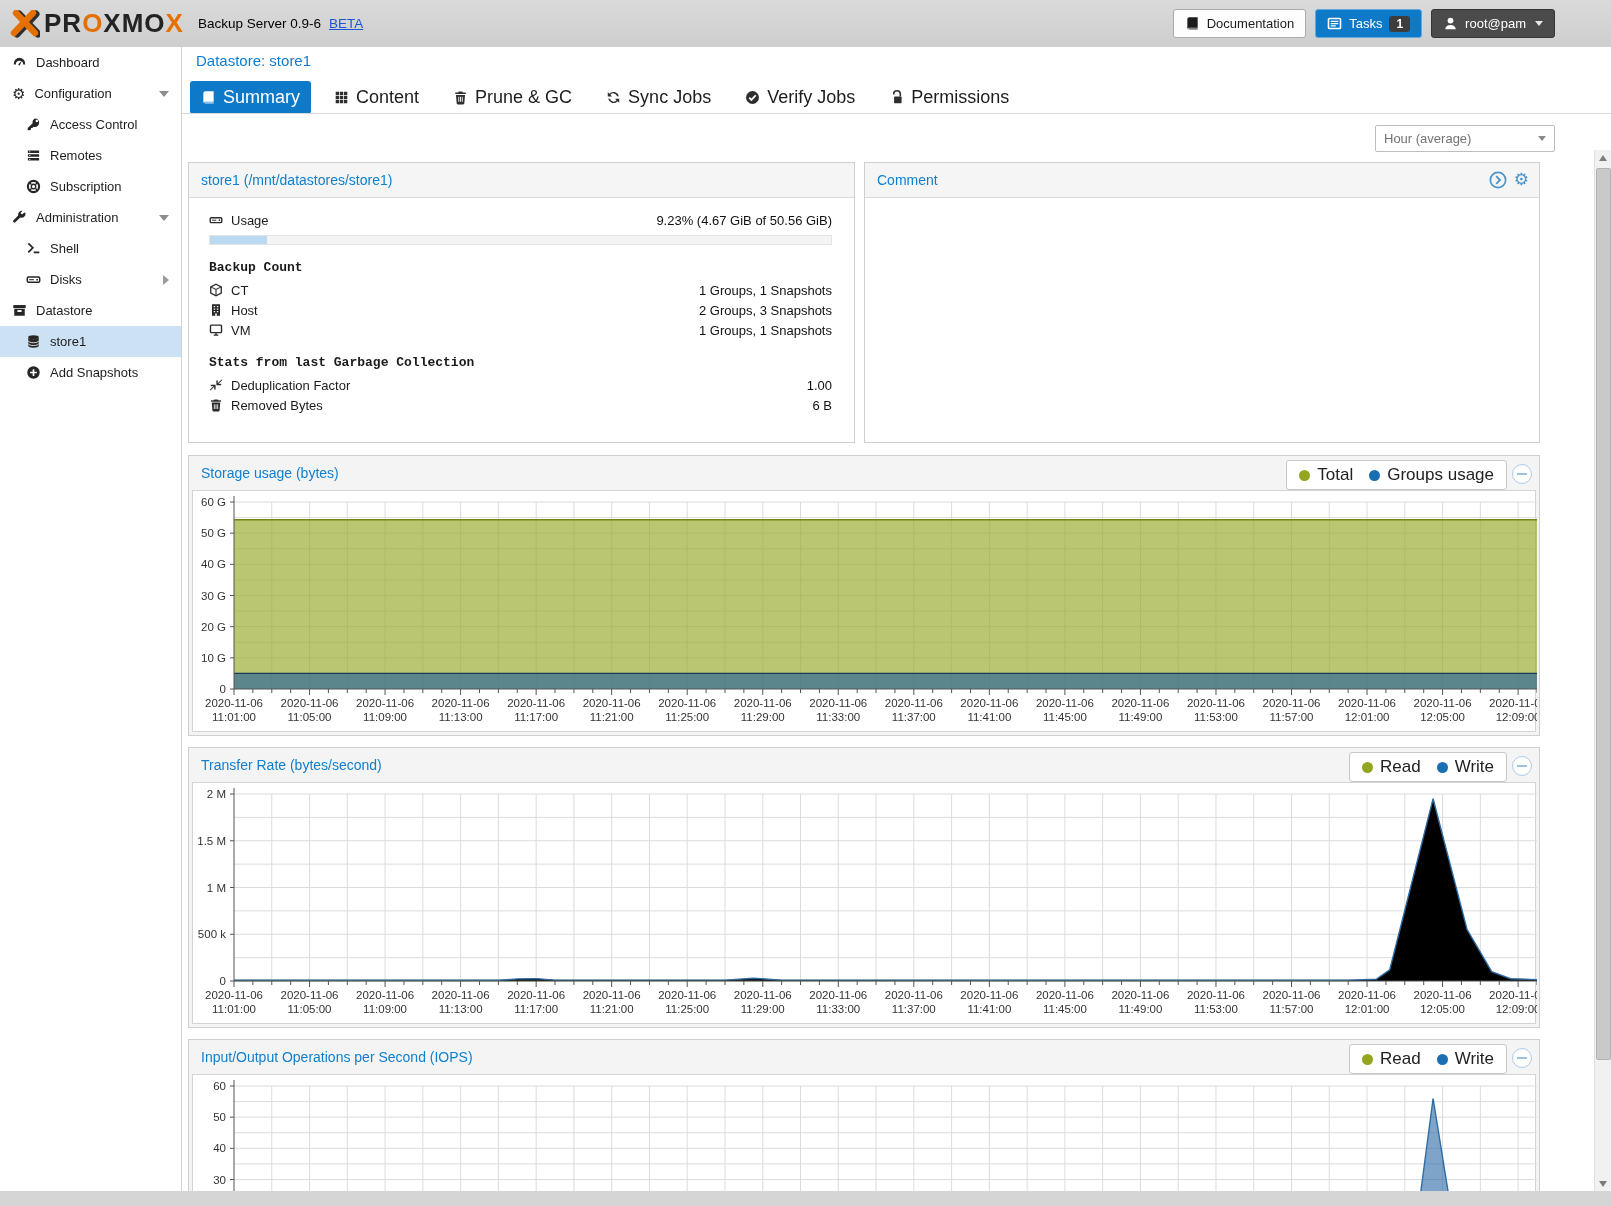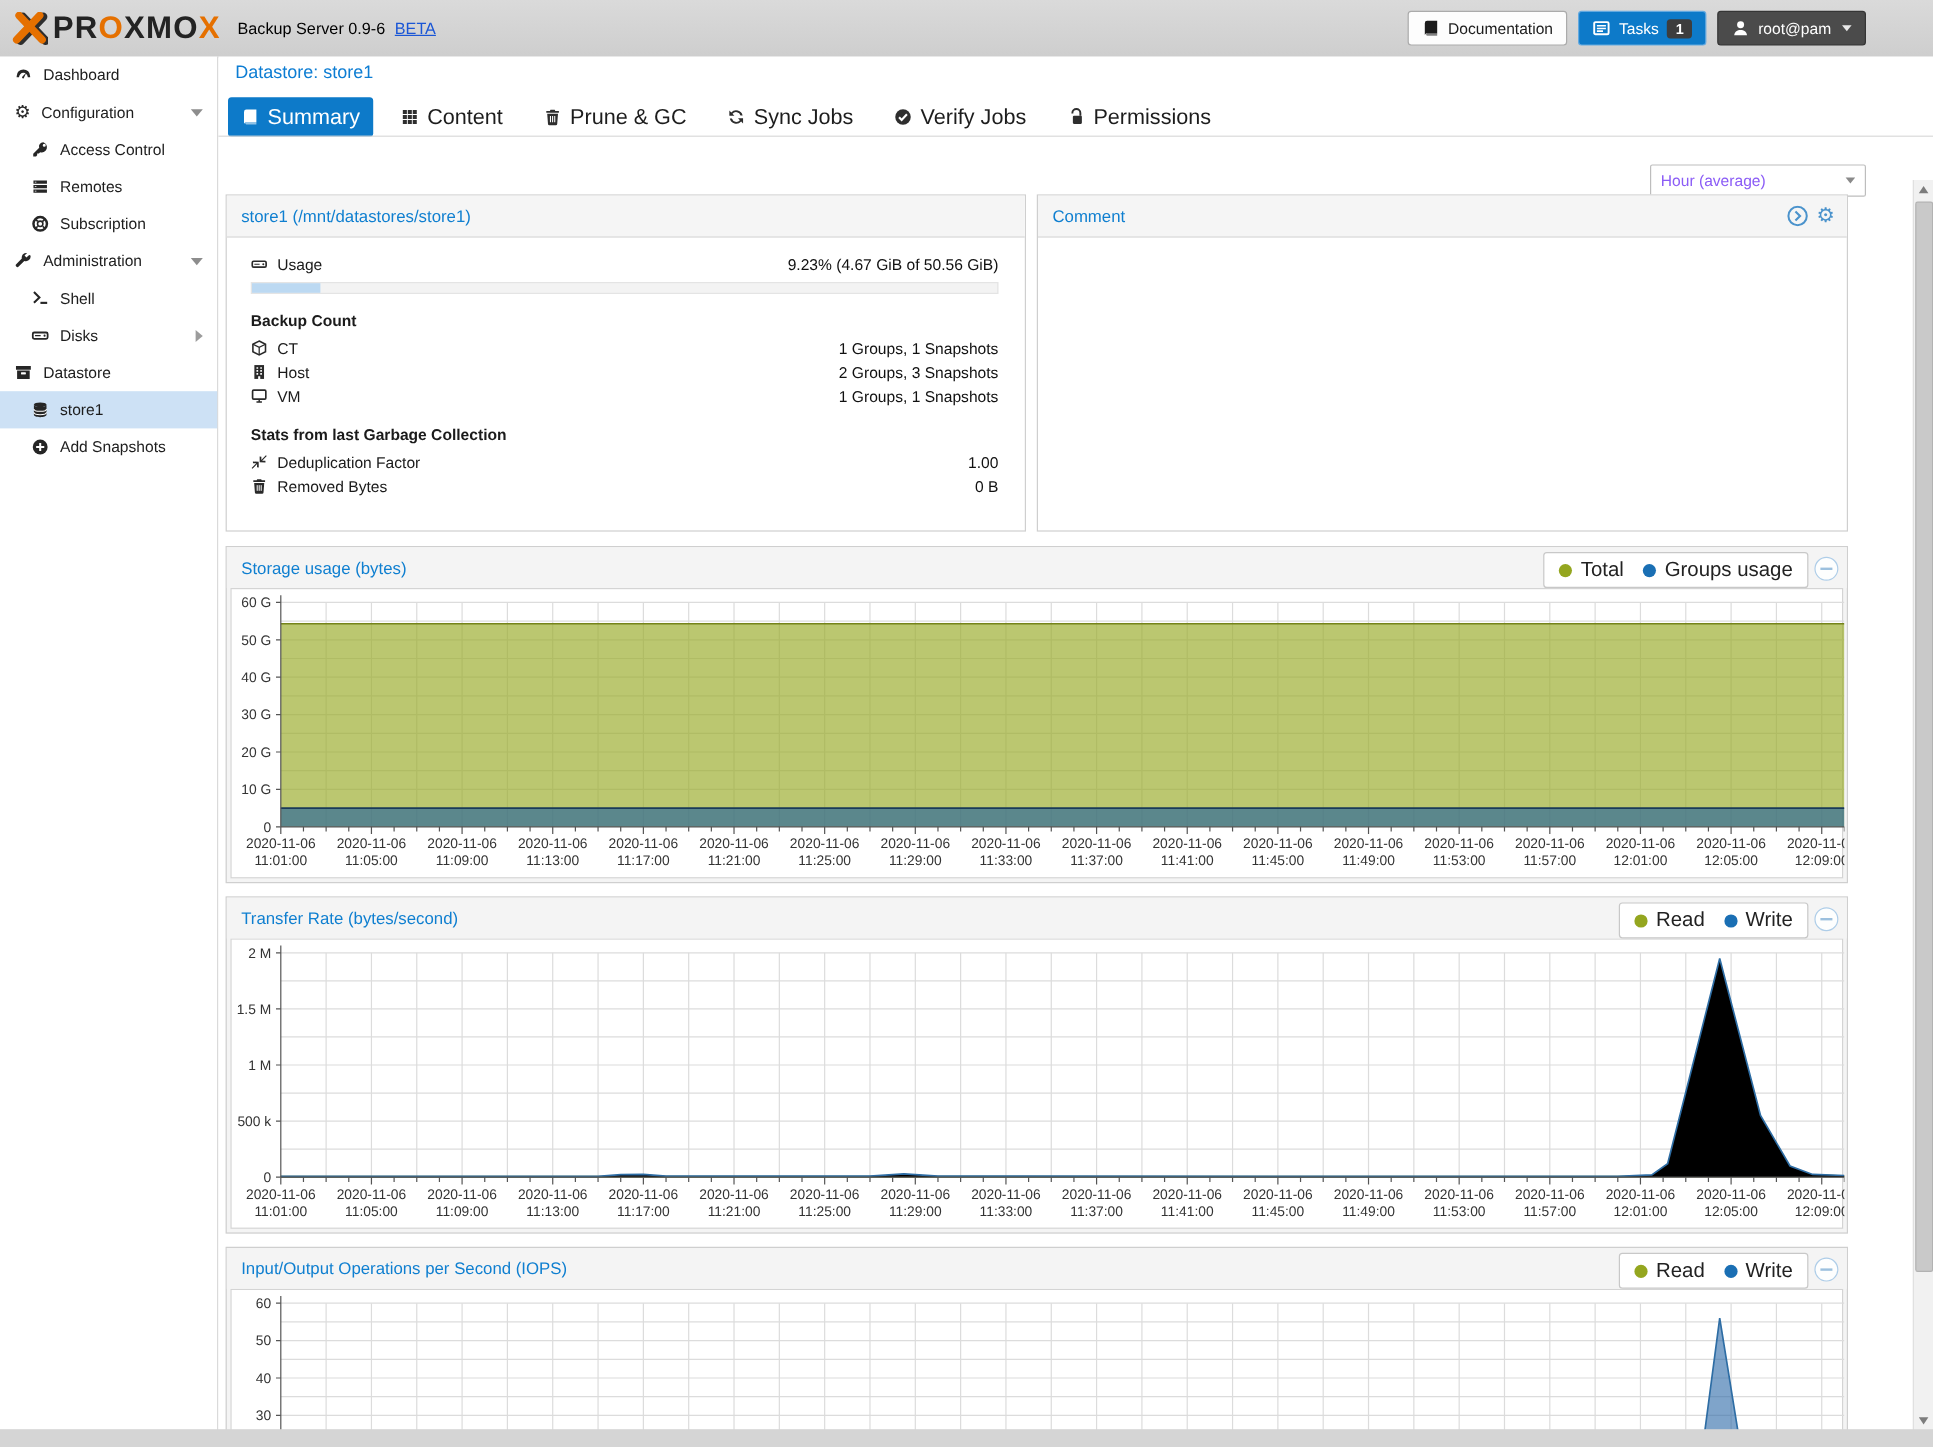--- a/index.html
+++ b/index.html
@@ -31,22 +31,22 @@
   .gear-char{font-size:15px;line-height:15px;color:#262626;}
   
   #main{position:absolute;left:182px;top:47px;width:1429px;height:1159px;background:#fff;}
   #page-title{position:absolute;left:14px;top:5px;font-size:15px;color:#0d7dd3;}
   #tabbar{position:absolute;left:8px;top:34px;display:flex;gap:12px;align-items:center;}
   .tab{display:flex;align-items:center;gap:7px;padding:6px 11px;font-size:18px;color:#1d1d1d;cursor:pointer;border-radius:3px;}
   .tab .ic{color:#2e2e2e;}
   .tab.active{background:#0d7ac9;color:#fff;}
   .tab.active .ic{color:#fff;}
   #tab-sep{position:absolute;left:0;top:66px;width:1429px;height:1px;background:#dadada;}
-  #range-dd{position:absolute;right:56px;top:90px;width:162px;height:25px;background:#fff;border:1px solid #bdbdbd;border-radius:2px;
-    display:flex;align-items:center;justify-content:space-between;padding:0 8px;font-size:13px;color:#8b5cf6;cursor:pointer;}
+  #range-dd{position:absolute;right:56px;top:78px;width:162px;height:25px;background:#fff;border:1px solid #bdbdbd;border-radius:2px;
+    display:flex;align-items:center;justify-content:space-between;padding:0 8px;font-size:13px;color:#737373;cursor:pointer;}
   .dd-chev{width:0;height:0;border-left:4px solid transparent;border-right:4px solid transparent;border-top:5px solid #8a8a8a;}
   
   .panel{position:absolute;border:1px solid #cfcfcf;background:#fff;box-sizing:border-box;}
   .panel-header{height:34px;background:#f5f5f5;border-bottom:1px solid #dadada;display:flex;align-items:center;position:relative;}
   .panel-title{margin-left:12px;font-size:14px;color:#0f7fd0;}
   .chart-panel{background:#f4f4f4;}
   .chart-panel .panel-header{background:#f4f4f4;border-bottom:none;}
   .chart-box{margin:0 3px 3px 3px;background:#fff;border:1px solid #d4d4d4;}
   svg.chart{display:block;overflow:hidden;}
   .tl{font:11.5px "Liberation Sans",sans-serif;fill:#333;}
@@ -55,21 +55,21 @@
   .dot{width:11px;height:11px;border-radius:50%;}
   .collapse-btn{position:absolute;right:7px;top:8px;width:18px;height:18px;border:1px solid #aecde8;border-radius:50%;cursor:pointer;background:#fdfefe;}
   .collapse-btn::after{content:"";position:absolute;left:4px;top:8px;width:10px;height:1.6px;background:#9cc0de;}
   
   .store-body{padding:12px 22px 0 20px;}
   .kv{display:flex;align-items:center;gap:8px;padding:2.5px 0;font-size:13px;}
   .kv .val{margin-left:auto;color:#111;}
   .kv .ic{color:#2a2a2a;width:14px;height:14px;}
   .progress{height:8px;background:#f3f3f3;border:1px solid #e4e4e4;margin-top:5px;}
   .progress .fill{height:100%;background:#bcd9f2;}
-  .sect{font-weight:bold;margin:15px 0 5px 0;}
+  .sect{font-weight:bold;margin:15px 0 5px 0;font-family:Liberation Mono, monospace;}
   
   .cmt-icons{position:absolute;right:10px;top:8px;display:flex;gap:7px;align-items:center;color:#4b93cc;}
   .cmt-icons .ic{width:18px;height:18px;cursor:pointer;}
   .gear-char-blue{font-size:17px;line-height:18px;color:#4b93cc;cursor:pointer;}
   
   #scrollbar{position:absolute;right:0;top:103px;width:16px;height:1042px;background:#f1f1f1;border-left:1px solid #e0e0e0;z-index:40;}
   #sb-up{position:absolute;top:5px;left:4px;width:0;height:0;border-left:4px solid transparent;border-right:4px solid transparent;border-bottom:6px solid #7c7c7c;}
   #sb-down{position:absolute;bottom:5px;left:4px;width:0;height:0;border-left:4px solid transparent;border-right:4px solid transparent;border-top:6px solid #7c7c7c;}
   #sb-thumb{position:absolute;top:18px;left:1px;width:13px;height:890px;background:#c9c9c9;border:1px solid #b2b2b2;border-radius:2px;}
   #bottom-edge{position:absolute;left:0;top:1191px;width:1611px;height:15px;background:#d5d5d5;z-index:50;}
@@ -372,21 +372,21 @@
             <use href="#i-compress"></use>
           </svg>
         <span>Deduplication Factor</span>
         <span class="val">1.00</span>
       </div>
       <div class="kv">
         <svg class="ic">
             <use href="#i-trash"></use>
           </svg>
         <span>Removed Bytes</span>
-        <span class="val">0 B</span>
+        <span class="val">6 B</span>
       </div>
     </div>
   </div>
 
   <div class="panel" style="left:682px;top:115px;width:676px;height:281px;">
     <div class="panel-header">
       <span class="panel-title">Comment</span>
       <span class="cmt-icons">
         <svg class="ic">
             <use href="#i-chevron-circle-right"></use>

